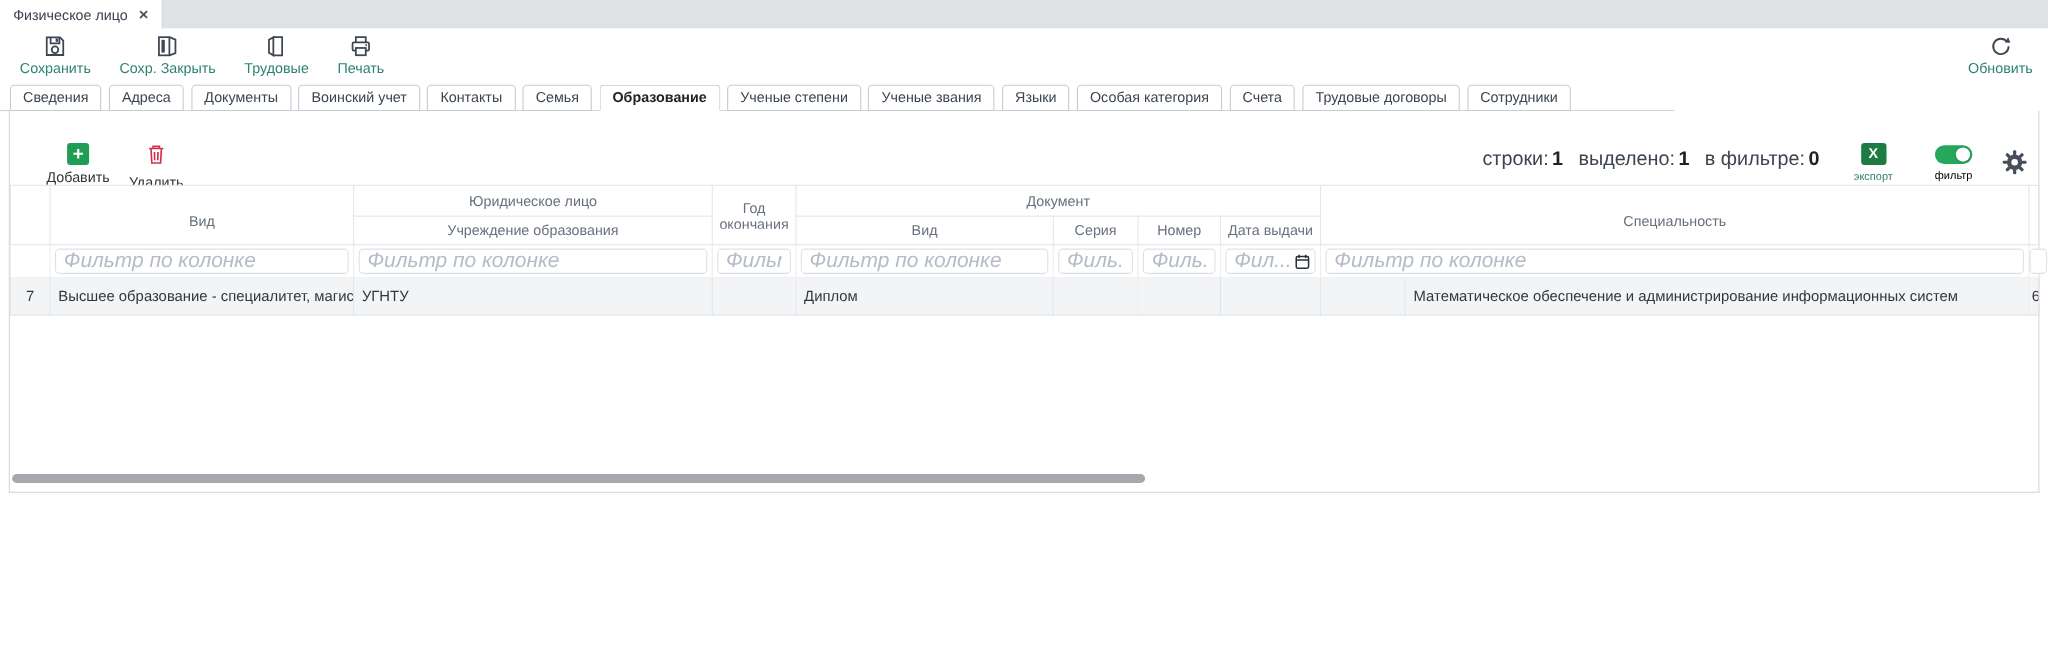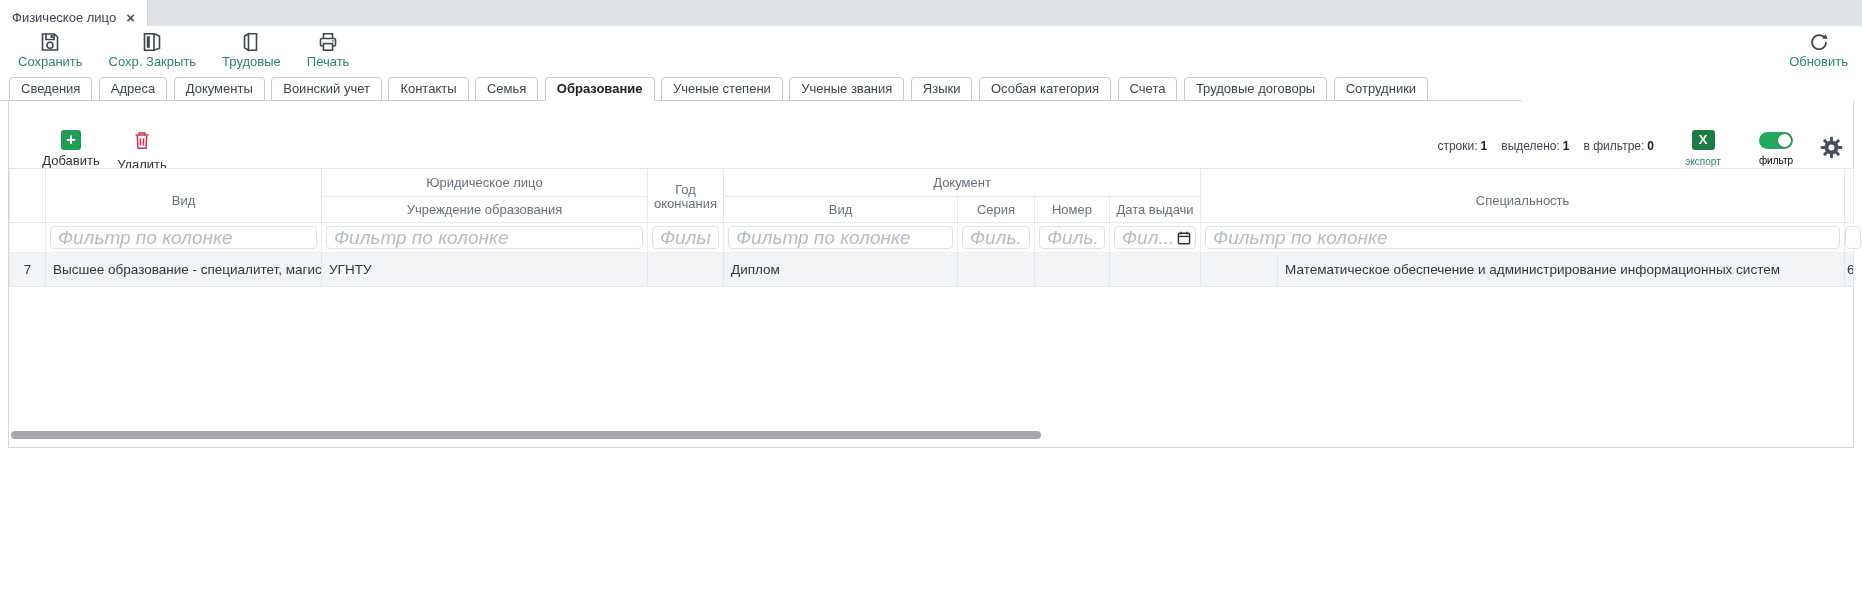--- a/index.html
+++ b/index.html
@@ -2,21 +2,21 @@
 <html><head>
 <meta charset="utf-8">
 <style>
   * { box-sizing: border-box; margin: 0; padding: 0; }
   html,body { width:1862px; height:590px; background:#fff; overflow:hidden;
     font-family:"Liberation Sans","DejaVu Sans",sans-serif; }
 
   
   .wintabbar { position:absolute; left:0; top:0; width:1862px; height:26px; background:#dfe2e5; }
   .wintab { position:absolute; left:0; top:0; height:26px; background:#fff; display:flex;
-    align-items:flex-end; padding:1px 12px; border-right:1px solid #cdd1d5; }
+    align-items:flex-start; padding:6px 12px; border-right:1px solid #cdd1d5; }
   .wintab .t { font-size:13px; color:#3a4450; }
   .wintab .x { margin-left:10px; font-size:15px; font-weight:bold; color:#4a525d; cursor:pointer; line-height:1; }
 
   
   .toolbar { position:absolute; left:0; top:26px; width:1862px; height:50px; background:#fff; }
   .tbtn { display:inline-block; text-align:center; margin-top:5px; vertical-align:top; cursor:pointer; }
   .tbtn svg { display:block; margin:0 auto; }
   .tbtn .lbl { font-size:13px; color:#2f8273; margin-top:1px; white-space:nowrap; }
   .tb-left { position:absolute; left:18px; top:0; display:flex; gap:26px; }
   .tb-right { position:absolute; right:14px; top:0; }
@@ -32,21 +32,21 @@
   
   .panel { position:absolute; left:8px; top:101px; width:1846px; height:347px; background:#fff;
     border:1px solid #d3d7db; border-top:none; }
 
   
   .ab-item { position:absolute; top:29px; text-align:center; cursor:pointer; }
   .ab-item .lbl { font-size:13px; color:#333; margin-top:3px; }
   .plusbox { width:20px; height:20px; margin:0 auto; background:#1f9d55; border-radius:3px;
     color:#fff; font-size:17px; font-weight:bold; line-height:19px; text-align:center; }
   .right-cluster { position:absolute; right:10px; top:29px; display:flex; align-items:flex-start; gap:20px; }
-  .stats { display:flex; gap:14px; font-size:12px; color:#3c4450; margin-top:9px; white-space:nowrap; }
+  .stats { display:flex; gap:14px; font-size:18px; color:#3c4450; margin-top:4px; white-space:nowrap; }
   .stats b { color:#222; margin-left:3px; }
   .minibtn { text-align:center; cursor:pointer; }
   .minibtn .lbl { font-size:10px; margin-top:6px; }
   .xlsbox { width:23px; height:20px; margin:0 auto; background:#1c7c43; border-radius:3px;
     color:#fff; font-size:13px; font-weight:bold; line-height:20px; text-align:center; }
   .lbl-green { color:#2f8273; }
   .toggle { width:34px; height:17px; background:#25a75c; border-radius:9px; position:relative; margin:2px auto 0; }
   .toggle .knob { position:absolute; right:2px; top:2px; width:13px; height:13px; background:#fff;
     border-radius:50%; box-shadow:0 0 2px rgba(0,0,0,.35); }
   .gearwrap { margin-top:6px; cursor:pointer; }

